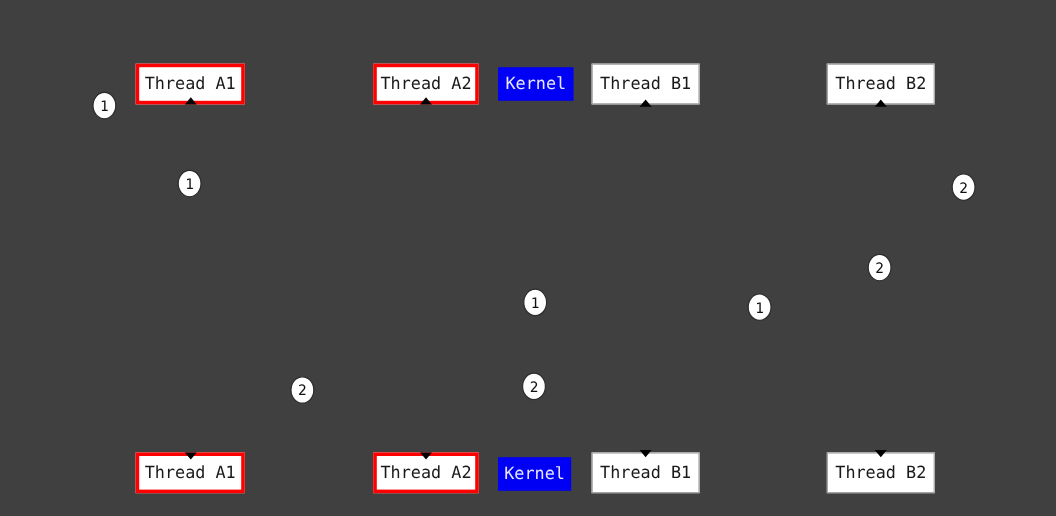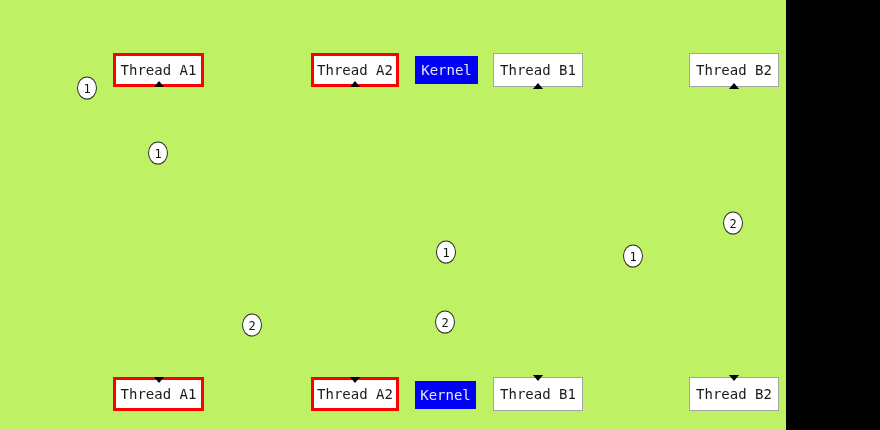--- a/index.html
+++ b/index.html
@@ -2,23 +2,23 @@
 <html><head>
 <meta charset="utf-8">
 <style>
   html, body {
     margin: 0;
     padding: 0;
     background: #000000;
   }
   #canvas {
     position: relative;
-    width: 786px;
+    width: 880px;
     height: 430px;
-    background: #bef264;
+    background: #404040;
     overflow: hidden;
     font-family: "DejaVu Sans Mono", "Liberation Mono", monospace;
   }
   .node-box {
     position: absolute;
     box-sizing: border-box;
     background: #ffffff;
     display: flex;
     align-items: center;
     justify-content: center;

